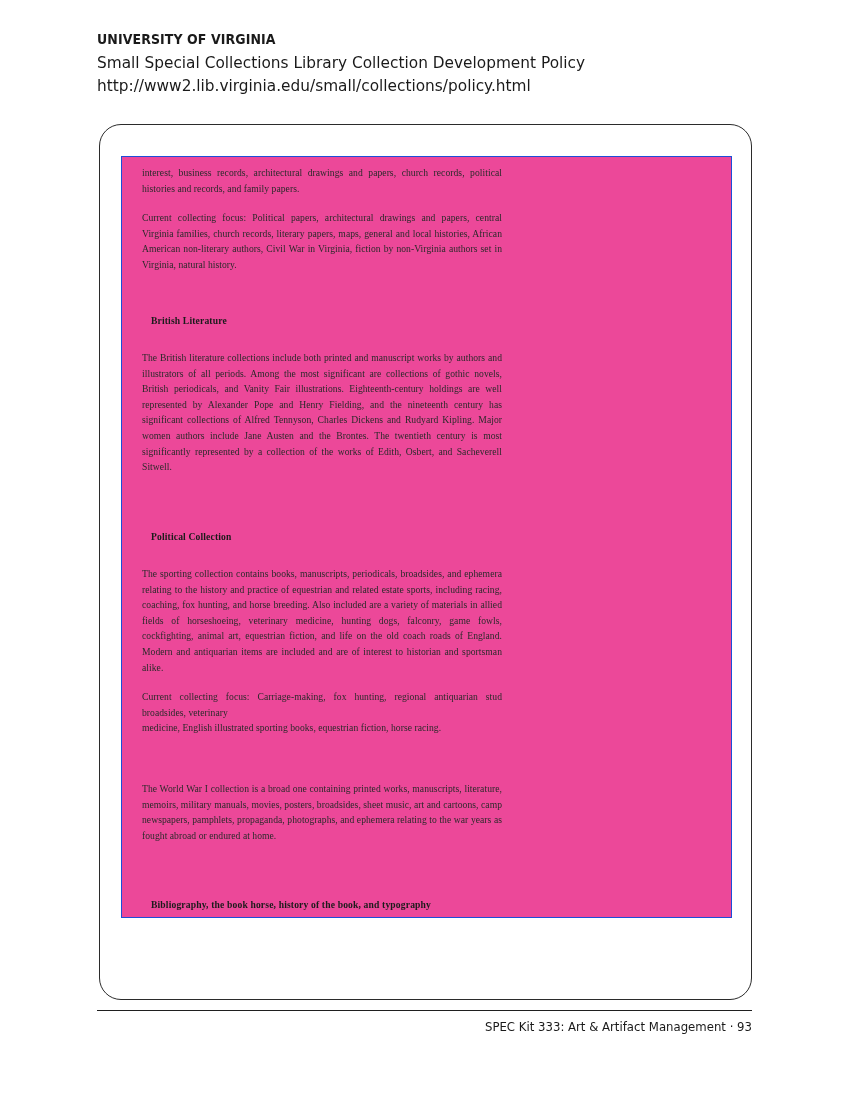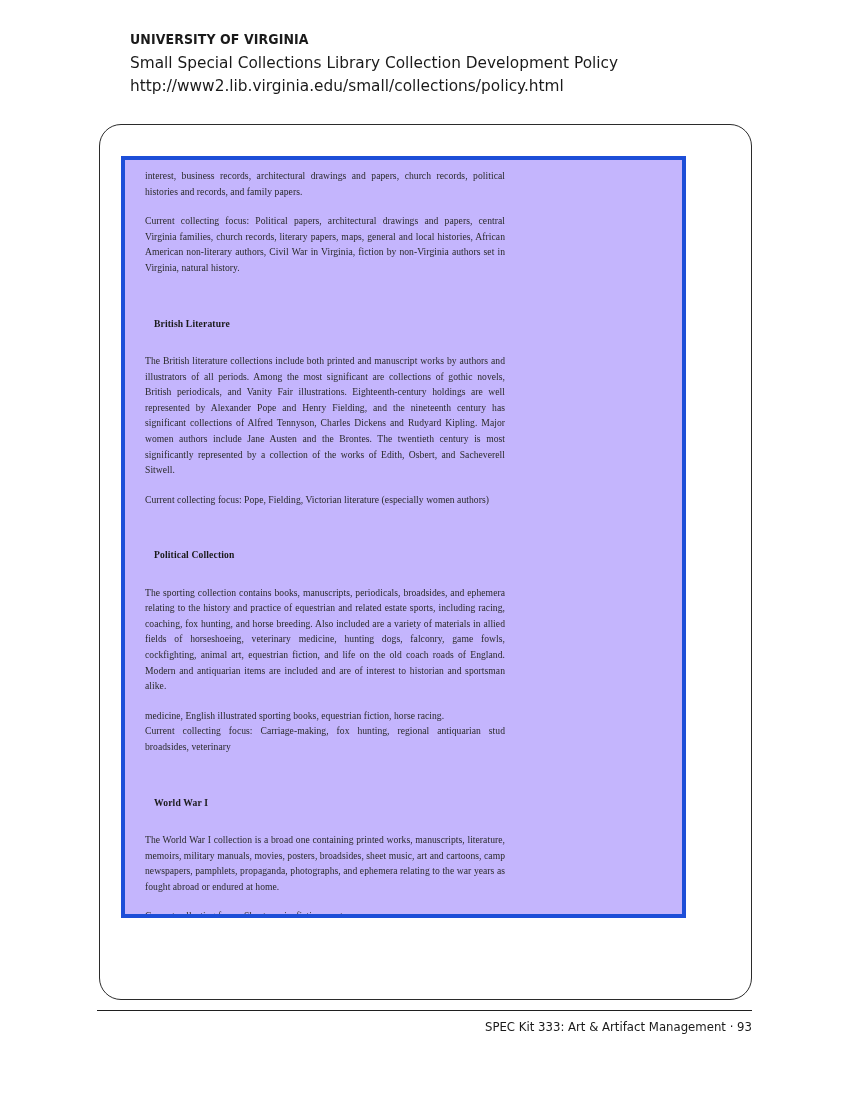--- a/index.html
+++ b/index.html
@@ -14,21 +14,20 @@
     font-family: "Liberation Sans", sans-serif;
     -webkit-font-smoothing: antialiased;
   }
 
   
   .page-header {
     position: absolute;
     left: 97px;
     top: 30px;
     width: 660px;
-    margin-left: 33px;
   }
   .org-name {
     font-family: "DejaVu Sans", sans-serif;
     font-size: 13.5px;
     font-weight: bold;
     letter-spacing: 0.1px;
     color: #1a1a1a;
     line-height: 1.45;
     margin: 0 0 1px 0;
     transform: scaleX(0.93);
@@ -67,25 +66,25 @@
     box-sizing: border-box;
     background: #ffffff;
     overflow: hidden;
   }
 
   
   .content-box {
     position: absolute;
     left: 21px;
     top: 31px;
-    width: 565px;
+    width: 611px;
     height: 762px;
-    border: 4px solid #1d4ed8;
+    border: 1px solid #1d4ed8;
     box-sizing: border-box;
-    background: #c4b5fd;
+    background: #ec4899;
     overflow: hidden;
   }
 
   .content-inner {
     padding: 8px 0 0 20px;
     width: 360px;
   }
 
   
   .sec-heading {
@@ -152,36 +151,33 @@
 
       <p class="para">interest, business records, architectural drawings and papers, church records, political histories and records, and family papers.</p>
       <div class="gap-para"></div>
       <p class="para">Current collecting focus: Political papers, architectural drawings and papers, central Virginia families, church records, literary papers, maps, general and local histories, African American non-literary authors, Civil War in Virginia, fiction by non-Virginia authors set in Virginia, natural history.</p>
 
       <div class="gap-sec"></div>
       <p class="sec-heading">British Literature</p>
       <div class="gap-head"></div>
       <p class="para">The British literature collections include both printed and manuscript works by authors and illustrators of all periods. Among the most significant are collections of gothic novels, British periodicals, and Vanity Fair illustrations. Eighteenth-century holdings are well represented by Alexander Pope and Henry Fielding, and the nineteenth century has significant collections of Alfred Tennyson, Charles Dickens and Rudyard Kipling. Major women authors include Jane Austen and the Brontes. The twentieth century is most significantly represented by a collection of the works of Edith, Osbert, and Sacheverell Sitwell.</p>
       <div class="gap-para"></div>
-      <p class="para">Current collecting focus: Pope, Fielding, Victorian literature (especially women authors)</p>
 
       <div class="gap-sec"></div>
       <p class="sec-heading">Political Collection</p>
       <div class="gap-head"></div>
       <p class="para">The sporting collection contains books, manuscripts, periodicals, broadsides, and ephemera relating to the history and practice of equestrian and related estate sports, including racing, coaching, fox hunting, and horse breeding. Also included are a variety of materials in allied fields of horseshoeing, veterinary medicine, hunting dogs, falconry, game fowls, cockfighting, animal art, equestrian fiction, and life on the old coach roads of England. Modern and antiquarian items are included and are of interest to historian and sportsman alike.</p>
       <div class="gap-para"></div>
+      <p class="para">Current collecting focus: Carriage-making, fox hunting, regional antiquarian stud broadsides, veterinary</p>
       <p class="para nojust">medicine, English illustrated sporting books, equestrian fiction, horse racing.</p>
-      <p class="para">Current collecting focus: Carriage-making, fox hunting, regional antiquarian stud broadsides, veterinary</p>
 
       <div class="gap-sec"></div>
-      <p class="sec-heading">World War I</p>
       <div class="gap-head"></div>
       <p class="para">The World War I collection is a broad one containing printed works, manuscripts, literature, memoirs, military manuals, movies, posters, broadsides, sheet music, art and cartoons, camp newspapers, pamphlets, propaganda, photographs, and ephemera relating to the war years as fought abroad or endured at home.</p>
       <div class="gap-para"></div>
-      <p class="para nojust">Current collecting focus: Sheet music, fiction, posters</p>
 
       <div class="gap-sec"></div>
       <p class="sec-heading">Bibliography, the book horse, history of the book, and typography</p>
       <div class="gap-head"></div>
 
     </div>
   </div>
 
 </div>
 

